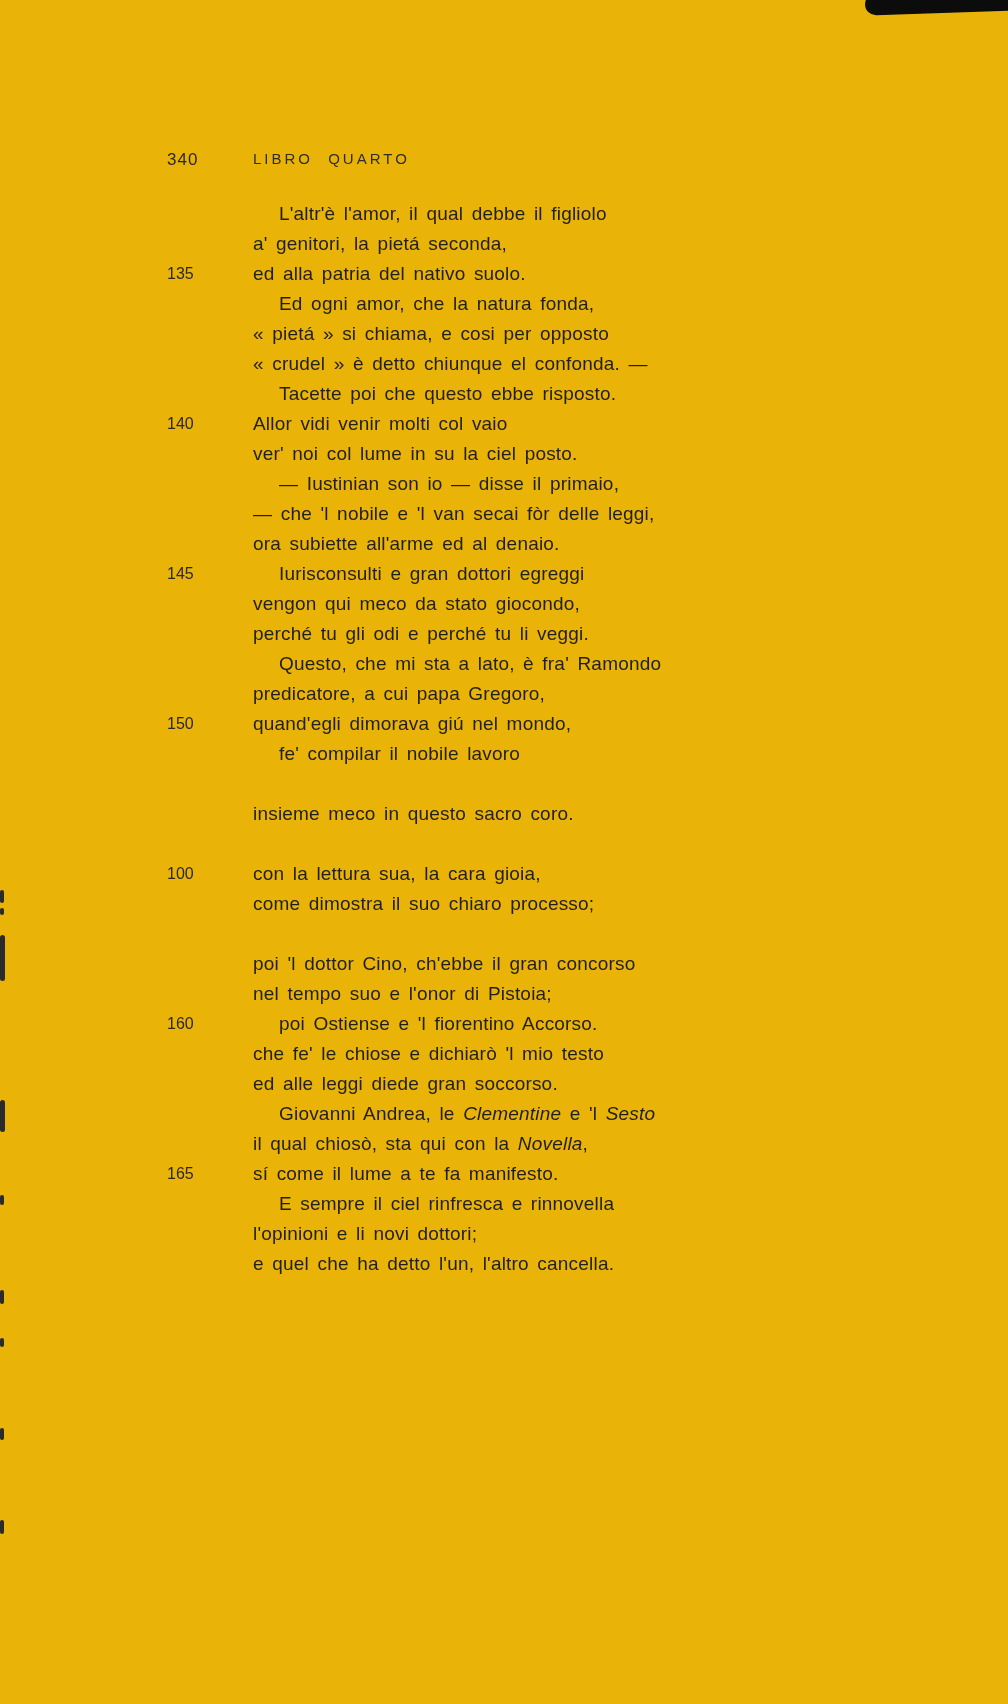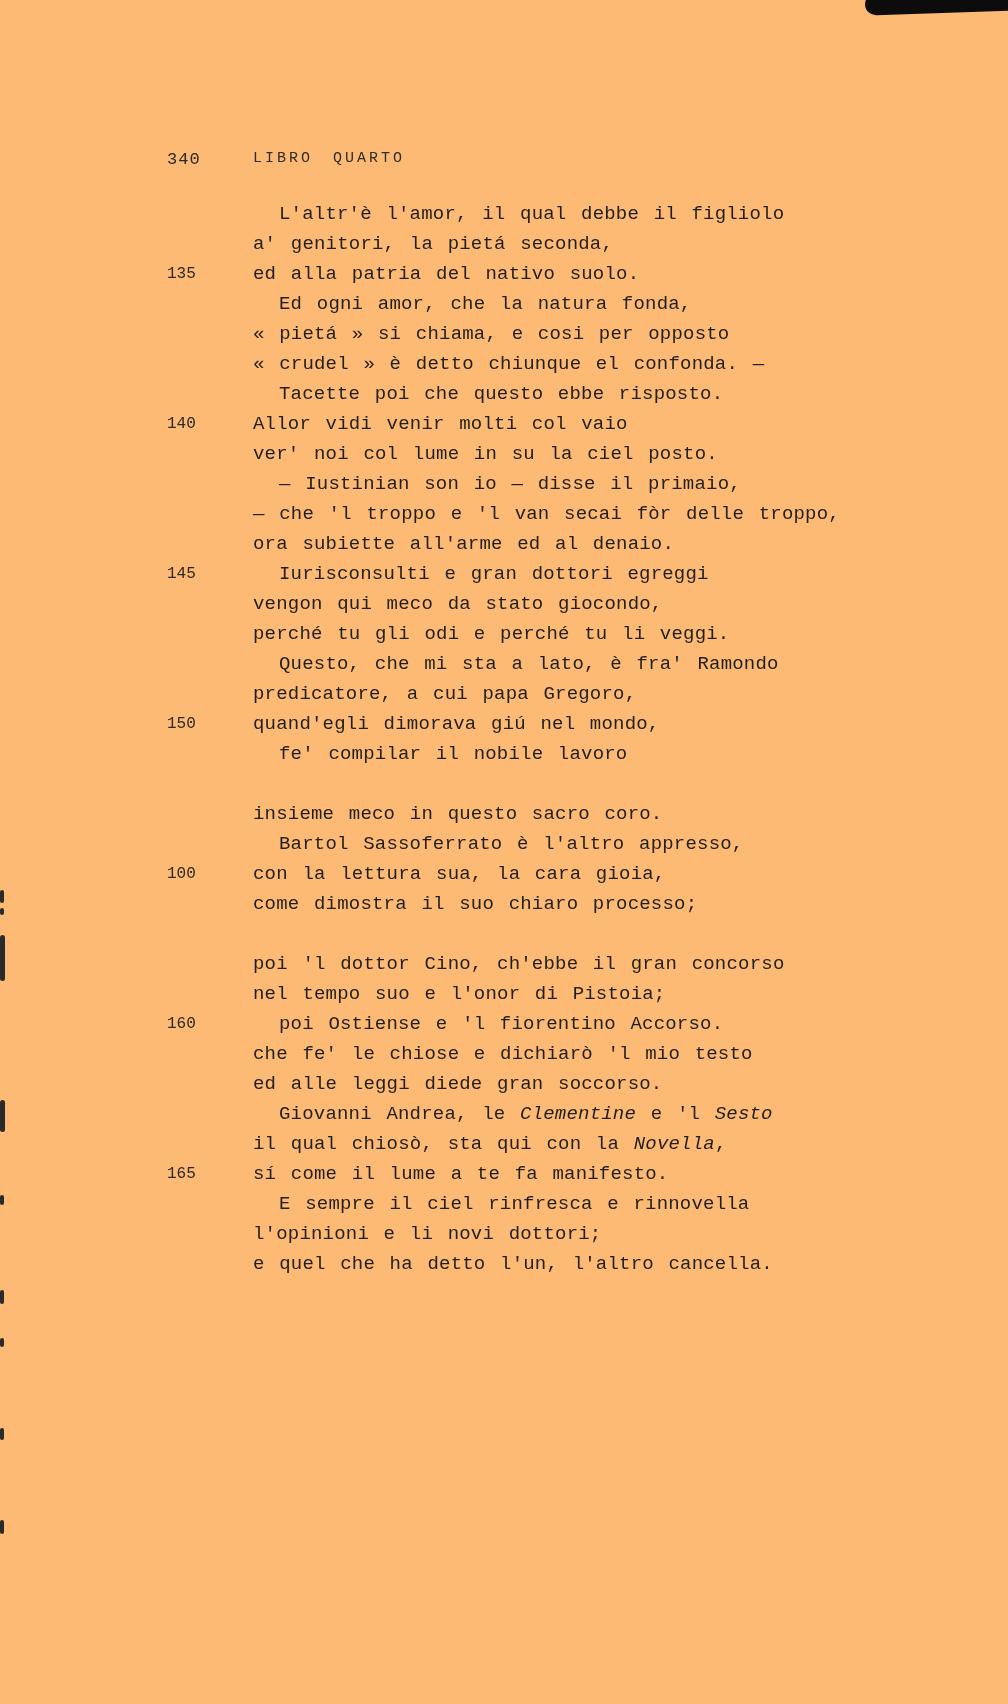--- a/index.html
+++ b/index.html
@@ -5,23 +5,23 @@
   html, body {
     margin: 0;
     padding: 0;
     background: #e8e8e6;
   }
   .page {
     position: relative;
     width: 1008px;
     height: 1704px;
     margin: 0 auto;
-    background: #fdba74;
+    background: #eab308;
     overflow: hidden;
-    font-family: Liberation Mono, monospace;
+    font-family: Liberation Sans, sans-serif;
     color: #222120;
   }
   
   .ink-smudge {
     position: absolute;
     top: -9px;
     right: -12px;
     width: 155px;
     height: 22px;
     background: #0c0c0c;
@@ -161,21 +161,21 @@
       <div class="line">
         <span class="num"></span>
         <span class="text"><span>ver' noi col lume in su la ciel posto.</span></span>
       </div>
       <div class="line">
         <span class="num"></span>
         <span class="text indent"><span>— Iustinian son io — disse il primaio,</span></span>
       </div>
       <div class="line">
         <span class="num"></span>
-        <span class="text"><span>— che 'l troppo e 'l van secai fòr delle troppo,</span></span>
+        <span class="text"><span>— che 'l nobile e 'l van secai fòr delle leggi,</span></span>
       </div>
       <div class="line">
         <span class="num"></span>
         <span class="text"><span>ora subiette all'arme ed al denaio.</span></span>
       </div>
       <div class="line">
         <span class="num">145</span>
         <span class="text indent"><span>Iurisconsulti e gran dottori egreggi</span></span>
       </div>
       <div class="line">
@@ -204,21 +204,20 @@
       </div>
       <div class="line">
         <span class="num"></span>
       </div>
       <div class="line">
         <span class="num"></span>
         <span class="text"><span>insieme meco in questo sacro coro.</span></span>
       </div>
       <div class="line">
         <span class="num"></span>
-        <span class="text indent"><span>Bartol Sassoferrato è l'altro appresso,</span></span>
       </div>
       <div class="line">
         <span class="num">100</span>
         <span class="text"><span>con la lettura sua, la cara gioia,</span></span>
       </div>
       <div class="line">
         <span class="num"></span>
         <span class="text"><span>come dimostra il suo chiaro processo;</span></span>
       </div>
       <div class="line">

